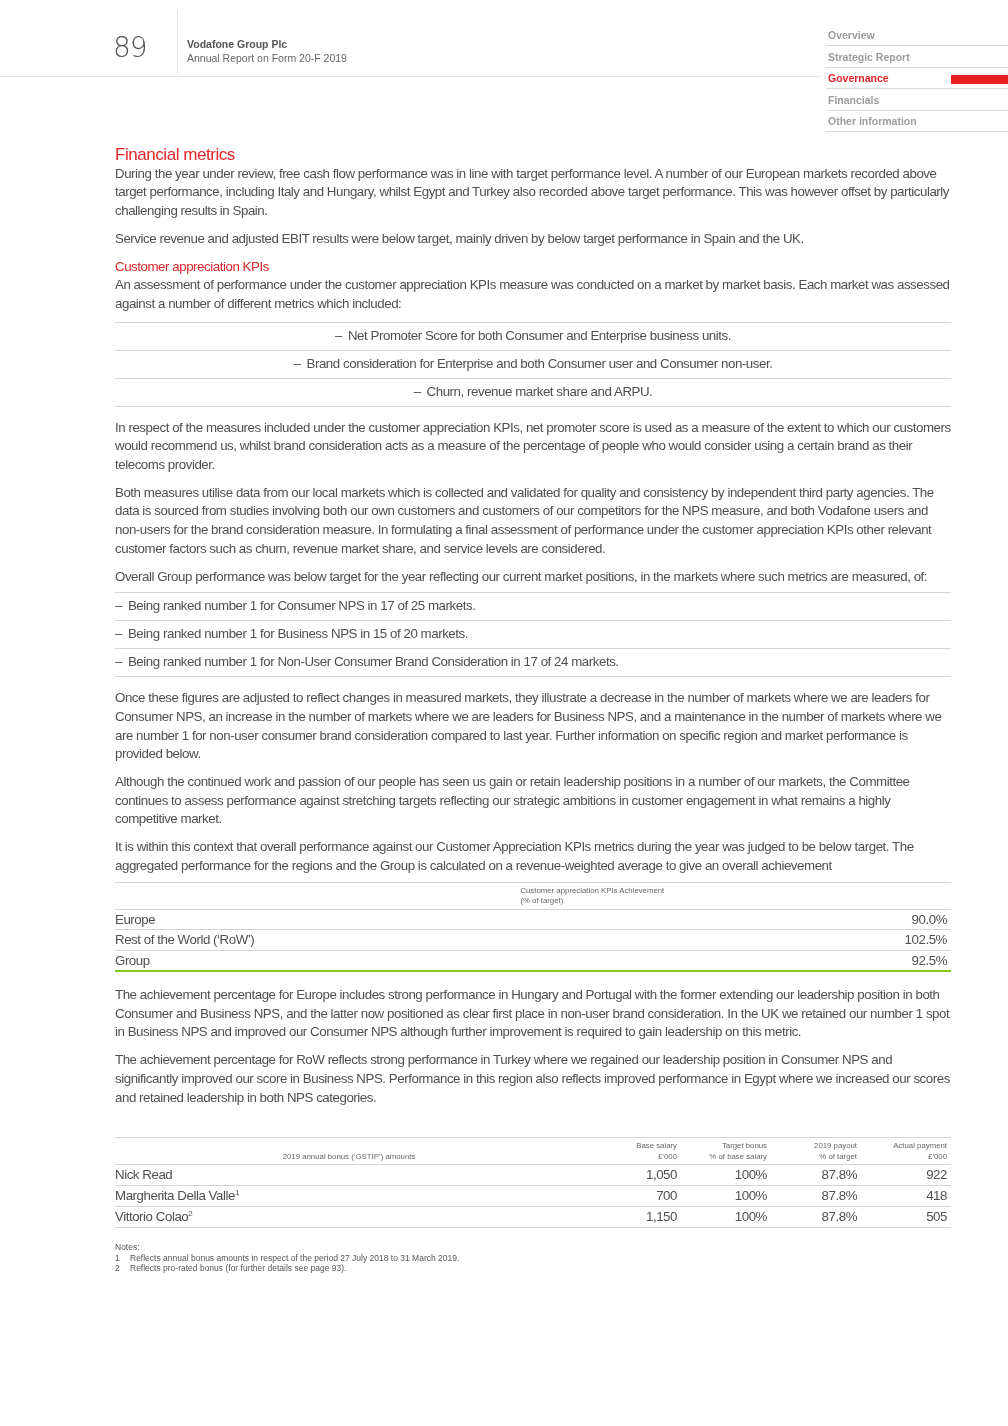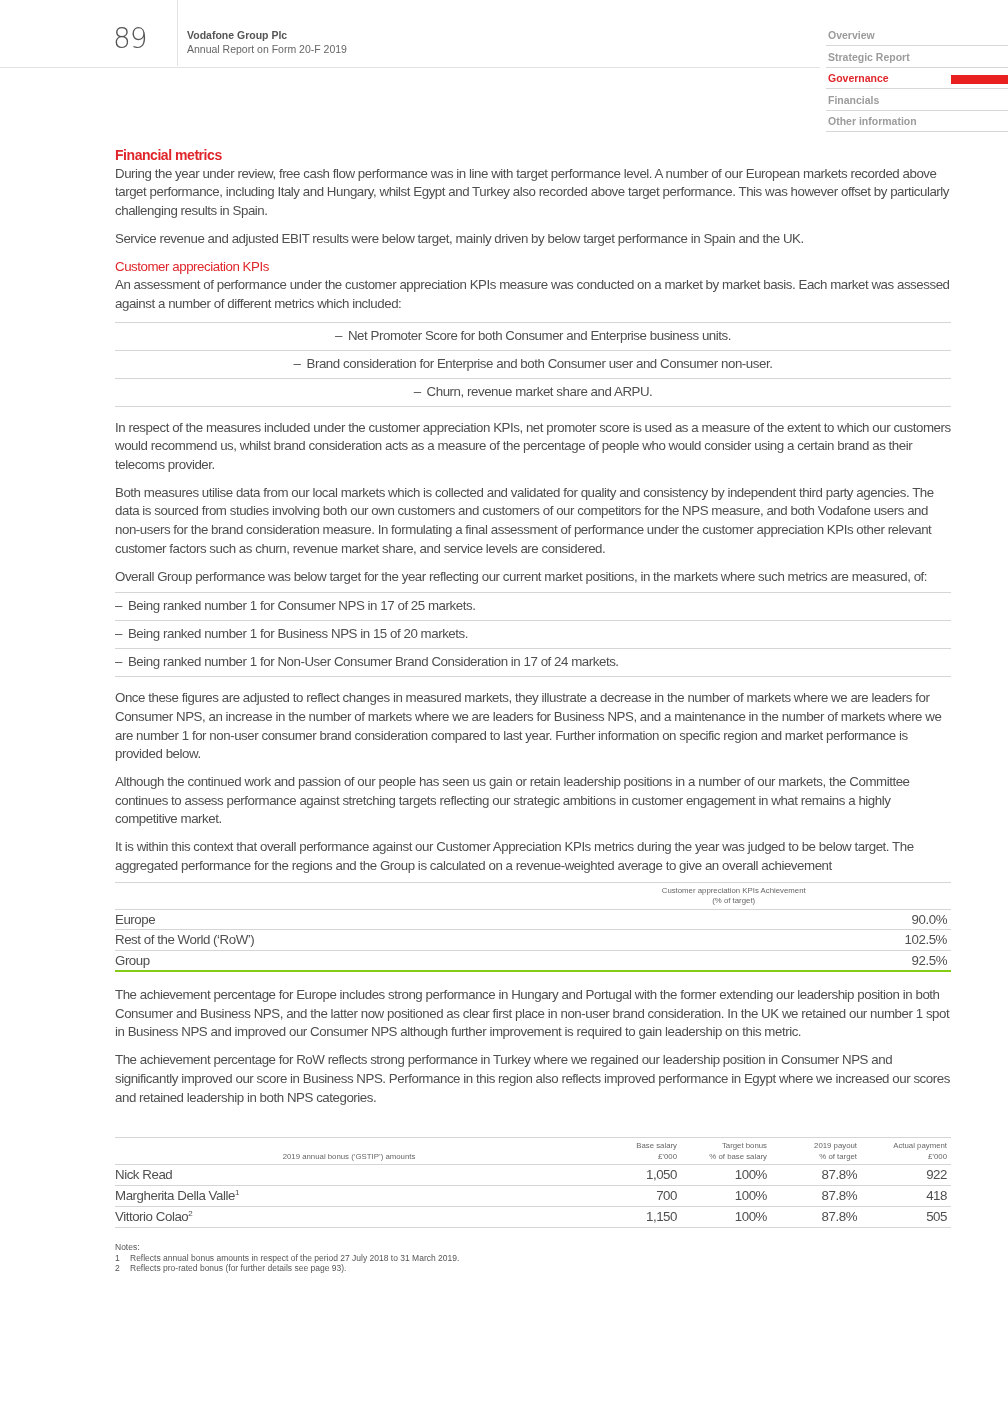--- a/index.html
+++ b/index.html
@@ -1,21 +1,21 @@
 <!DOCTYPE html>
 <html><head>
   <meta charset="utf-8">
   <style>
     html, body { margin: 0; padding: 0; background: #ffffff; }
     body {
       width: 1008px; height: 1426px; position: relative; overflow: hidden;
       font-family: "Liberation Sans", sans-serif; color: #4a4a4a;
     }
     .header {
-      position: absolute; left: 0; top: 0; width: 820px; height: 67px;
+      position: absolute; left: 0; top: 9px; width: 820px; height: 67px;
       border-bottom: 1px solid #e2e2e2;
     }
     .page-num {
       position: absolute; left: 113px; top: 22px; font-size: 28px; color: #555;
       font-family: "DejaVu Sans", sans-serif; font-weight: 300; letter-spacing: -1px;
     }
     .header-divider {
       position: absolute; left: 177px; top: 0; width: 1px; height: 66px; background: #e2e2e2;
     }
     .company {
@@ -42,21 +42,21 @@
     .bullets { margin: 0 0 12px 0; padding: 0; list-style: none; border-top: 1px solid #d5d5d5; }
     .bullets li {
       border-bottom: 1px solid #d5d5d5; padding: 4px 0 5px 0; line-height: 18px;
     }
     .bullets li::before { content: "\2013"; margin-right: 6px; }
     .bullets.b1 { margin-top: 7px; text-align: center; }
     .bullets.b2 { margin-top: 6px; }
     table { border-collapse: collapse; width: 836px; }
     .kpi-table { border-top: 1px solid #d5d5d5; margin-top: 6px; margin-bottom: 14px; }
     .kpi-table th {
-      font-weight: normal; font-size: 7.8px; line-height: 10px; text-align: center;
+      font-weight: normal; font-size: 7.8px; line-height: 10px; text-align: left;
       color: #666; padding: 3px 4px 3px 0; letter-spacing: 0;
     }
     .kpi-table td {
       border-top: 1px solid #d5d5d5; padding: 0; height: 19.5px; line-height: 19px;
       font-size: 13.3px;
     }
     .kpi-table tr.last td { border-bottom: 2px solid #84cc16; }
     .num { text-align: right; padding-right: 4px !important; }
     .bonus-table { border-top: 1px solid #d5d5d5; margin-top: 30px; }
     .bonus-table th {
@@ -87,21 +87,21 @@
   <div class="nav-item">Strategic Report</div>
   <div class="nav-item active">
     <span>Governance</span>
     <span class="nav-bar"></span>
   </div>
   <div class="nav-item">Financials</div>
   <div class="nav-item">Other information</div>
 </nav>
 
 <main class="content">
-  <h3 class="section-title" style="font-size:14px;font-weight:bold;">Financial metrics</h3>
+  <h3 class="section-title" style="font-size:17px;font-weight:normal;">Financial metrics</h3>
   <p>During the year under review, free cash flow performance was in line with target performance level. A number of our European markets recorded above target performance, including Italy and Hungary, whilst Egypt and Turkey also recorded above target performance. This was however offset by particularly challenging results in Spain.</p>
   <p>Service revenue and adjusted EBIT results were below target, mainly driven by below target performance in Spain and the UK.</p>
 
   <h3 class="section-title" style="font-size:13.3px;font-weight:normal;">Customer appreciation KPIs</h3>
   <p style="margin-bottom:8px">An assessment of performance under the customer appreciation KPIs measure was conducted on a market by market basis. Each market was assessed against a number of different metrics which included:</p>
   <ul class="bullets b1">
     <li>Net Promoter Score for both Consumer and Enterprise business units.</li>
     <li>Brand consideration for Enterprise and both Consumer user and Consumer non-user.</li>
     <li>Churn, revenue market share and ARPU.</li>
   </ul>

